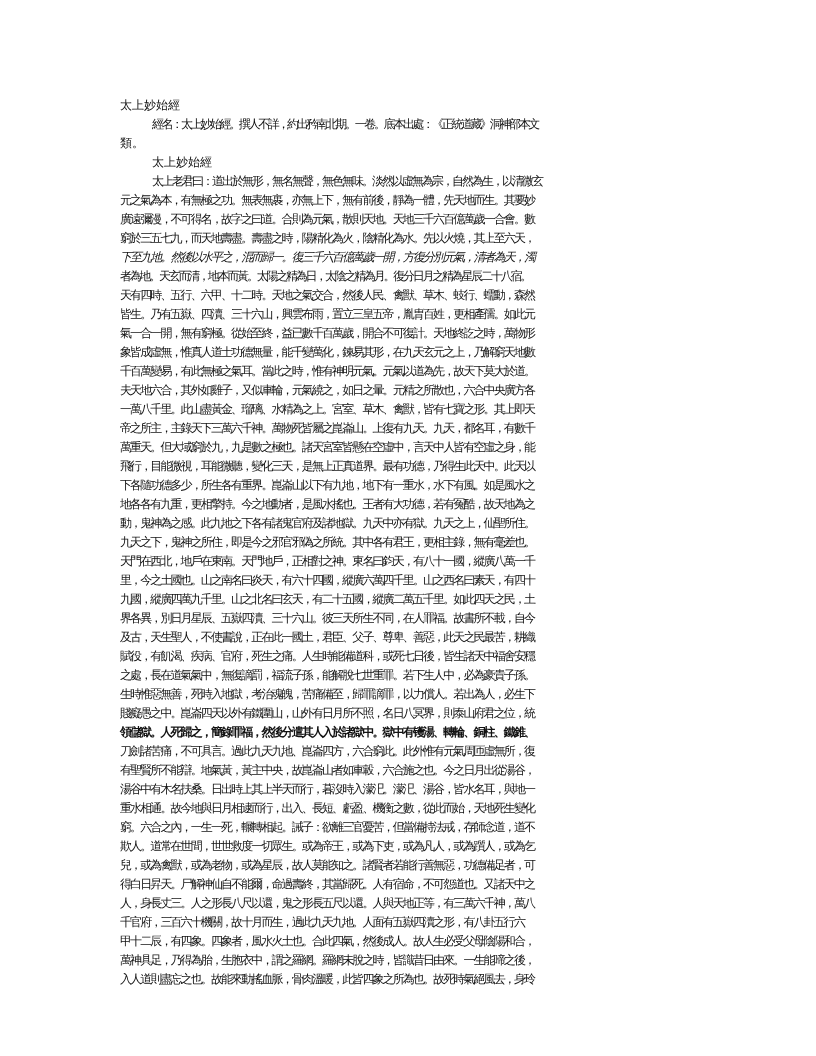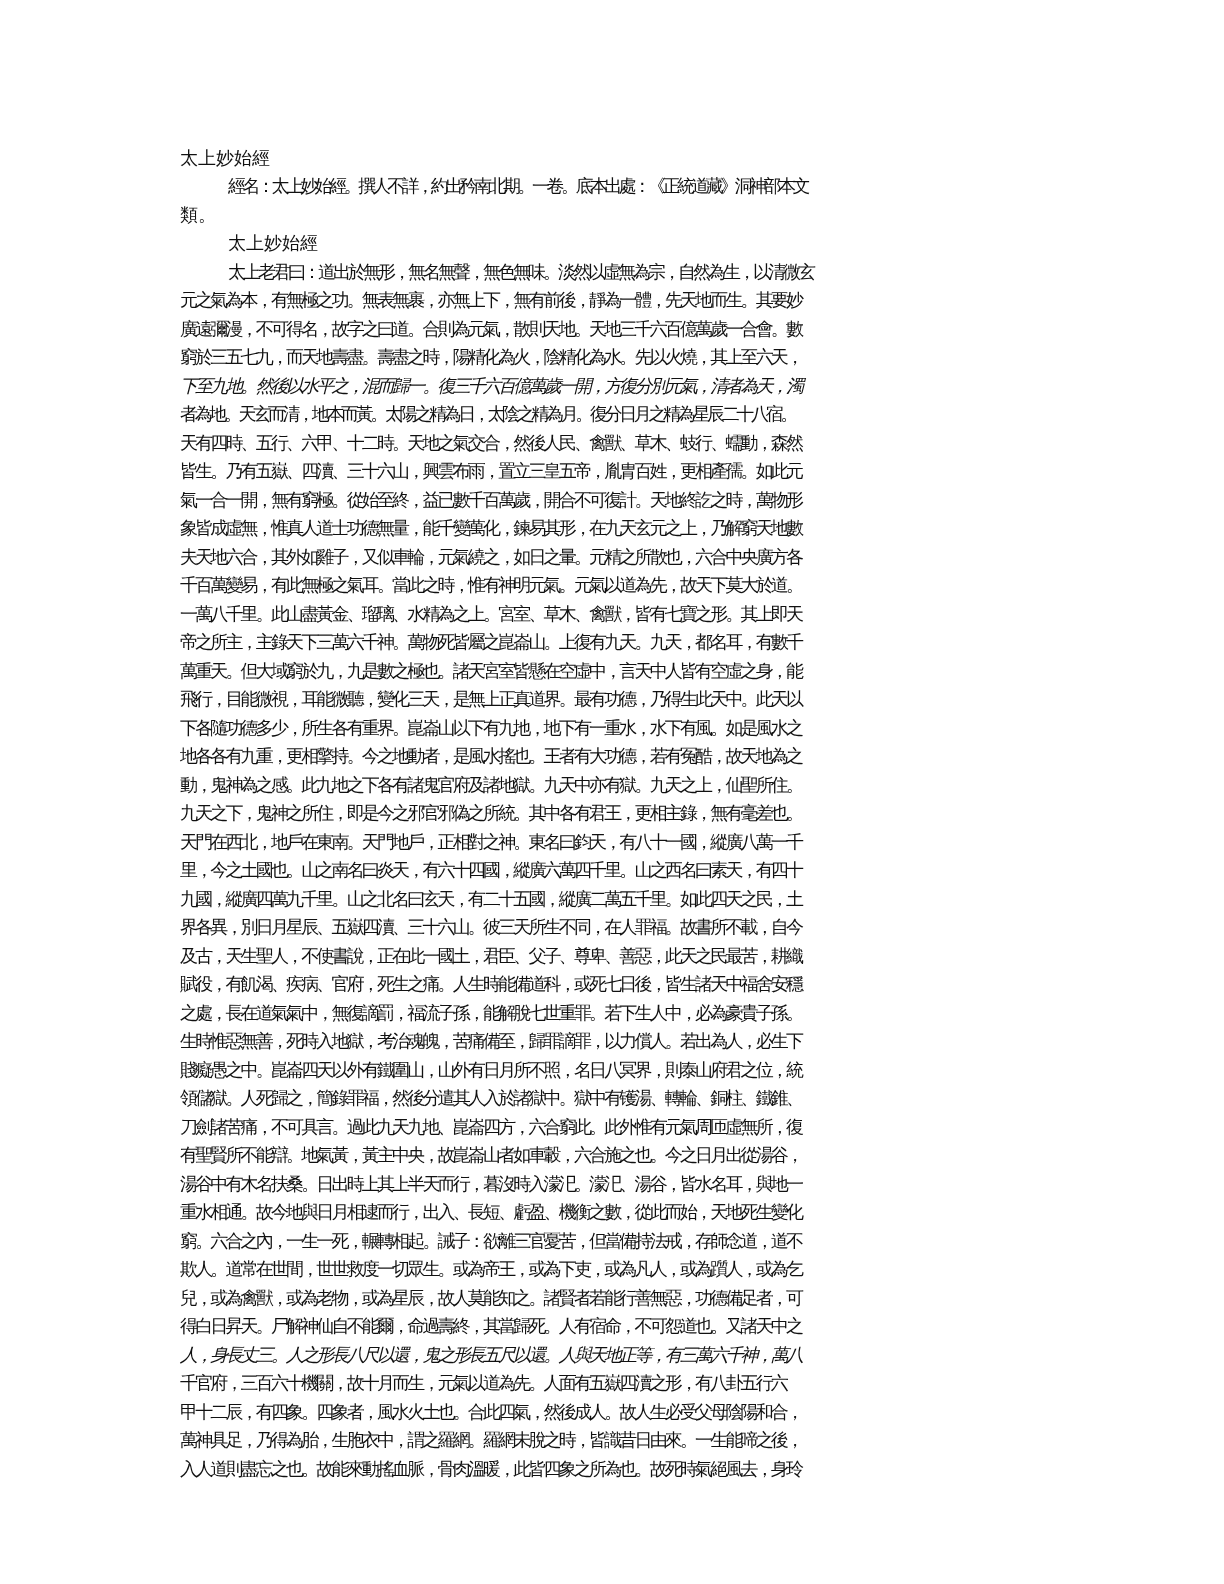--- a/index.html
+++ b/index.html
@@ -35,47 +35,47 @@
       <span class="line indent" style="letter-spacing: -2px;">太上老君曰：道出於無形，無名無聲，無色無味。淡然以虛無為宗，自然為生，以清微玄</span>
       <span class="line" style="letter-spacing: -1.9px;">元之氣為本，有無極之功。無表無裹，亦無上下，無有前後，靜為一體，先天地而生。其要妙</span>
       <span class="line" style="letter-spacing: -1.9px;">廣遠彌漫，不可得名，故字之曰道。合則為元氣，散則天地。天地三千六百億萬歲一合會。數</span>
       <span class="line" style="letter-spacing: -1.9px;">窮於三五七九，而天地壽盡。壽盡之時，陽精化為火，陰精化為水。先以火燒，其上至六天，</span>
       <span class="line" style="letter-spacing: -1.9px; font-style: italic;">下至九地。然後以水平之，混而歸一。復三千六百億萬歲一開，方復分別元氣，清者為天，濁</span>
       <span class="line" style="letter-spacing: -2.24px;">者為地。天玄而清，地本而黃。太陽之精為日，太陰之精為月。復分日月之精為星辰二十八宿。</span>
       <span class="line" style="letter-spacing: -1.9px;">天有四時、五行、六甲、十二時。天地之氣交合，然後人民、禽獸、草木、蚑行、蠕動，森然</span>
       <span class="line" style="letter-spacing: -1.9px;">皆生。乃有五嶽、四瀆、三十六山，興雲布雨，置立三皇五帝，胤胄百姓，更相產孺。如此元</span>
       <span class="line" style="letter-spacing: -1.9px;">氣一合一開，無有窮極。從始至終，益已數千百萬歲，開合不可復計。天地終訖之時，萬物形</span>
       <span class="line" style="letter-spacing: -1.9px;">象皆成虛無，惟真人道士功德無量，能千變萬化，鍊易其形，在九天玄元之上，乃解窮天地數</span>
+      <span class="line" style="letter-spacing: -1.9px;">千百萬變易，有此無極之氣耳。當此之時，惟有神明元氣。元氣以道為先，故天下莫大於道。</span>
       <span class="line" style="letter-spacing: -1.9px;">夫天地六合，其外如雞子，又似車輪，元氣繞之，如日之暈。元精之所散也，六合中央廣方各</span>
-      <span class="line" style="letter-spacing: -1.9px;">千百萬變易，有此無極之氣耳。當此之時，惟有神明元氣。元氣以道為先，故天下莫大於道。</span>
       <span class="line" style="letter-spacing: -1.9px;">一萬八千里。此山盡黃金、瑠璃、水精為之上。宮室、草木、禽獸，皆有七寶之形。其上即天</span>
       <span class="line" style="letter-spacing: -1.9px;">帝之所主，主錄天下三萬六千神。萬物死皆屬之崑崙山。上復有九天。九天，都名耳，有數千</span>
       <span class="line" style="letter-spacing: -1.9px;">萬重天。但大域窮於九，九是數之極也。諸天宮室皆懸在空虛中，言天中人皆有空虛之身，能</span>
       <span class="line" style="letter-spacing: -1.9px;">飛行，目能微視，耳能微聽，變化三天，是無上正真道界。最有功德，乃得生此天中。此天以</span>
       <span class="line" style="letter-spacing: -1.9px;">下各隨功德多少，所生各有重界。崑崙山以下有九地，地下有一重水，水下有風。如是風水之</span>
       <span class="line" style="letter-spacing: -1.9px;">地各各有九重，更相擎持。今之地動者，是風水搖也。王者有大功德，若有冤酷，故天地為之</span>
       <span class="line" style="letter-spacing: -1.9px;">動，鬼神為之感。此九地之下各有諸鬼官府及諸地獄。九天中亦有獄。九天之上，仙聖所住。</span>
       <span class="line" style="letter-spacing: -1.9px;">九天之下，鬼神之所住，即是今之邪官邪偽之所統。其中各有君王，更相主錄，無有毫差也。</span>
       <span class="line" style="letter-spacing: -1.9px;">天門在西北，地戶在東南。天門地戶，正相對之神。東名曰鈞天，有八十一國，縱廣八萬一千</span>
       <span class="line" style="letter-spacing: -1.9px;">里，今之土國也。山之南名曰炎天，有六十四國，縱廣六萬四千里。山之西名曰素天，有四十</span>
       <span class="line" style="letter-spacing: -1.9px;">九國，縱廣四萬九千里。山之北名曰玄天，有二十五國，縱廣二萬五千里。如此四天之民，土</span>
       <span class="line" style="letter-spacing: -1.9px;">界各異，別日月星辰、五嶽四瀆、三十六山。彼三天所生不同，在人罪福。故書所不載，自今</span>
       <span class="line" style="letter-spacing: -1.9px;">及古，天生聖人，不使書說，正在此一國土，君臣、父子、尊卑、善惡，此天之民最苦，耕織</span>
       <span class="line" style="letter-spacing: -1.9px;">賦役，有飢渴、疾病、官府，死生之痛。人生時能備道科，或死七日後，皆生諸天中福舍安穩</span>
       <span class="line" style="letter-spacing: -1.9px;">之處，長在道氣氣中，無復謫罰，福流子孫，能解脫七世重罪。若下生人中，必為豪貴子孫。</span>
       <span class="line" style="letter-spacing: -1.9px;">生時惟惡無善，死時入地獄，考治魂魄，苦痛備至，歸罪謫罪，以力償人。若出為人，必生下</span>
       <span class="line" style="letter-spacing: -1.9px;">賤癡愚之中。崑崙四天以外有鐵圍山，山外有日月所不照，名日八冥界，則泰山府君之位，統</span>
-      <span class="line" style="letter-spacing: -1.9px;">領儲獄。人死歸之，簡錄罪福，然後分遣其人入於諸獄中。獄中有镬湯、轉輪、銅柱、鐵錐、</span>
+      <span class="line" style="letter-spacing: -1.9px; font-weight: bold;">領儲獄。人死歸之，簡錄罪福，然後分遣其人入於諸獄中。獄中有镬湯、轉輪、銅柱、鐵錐、</span>
       <span class="line" style="letter-spacing: -1.9px;">刀劍諸苦痛，不可具言。過此九天九地、崑崙四方，六合窮此。此外惟有元氣周匝虛無所，復</span>
       <span class="line" style="letter-spacing: -1.9px;">有聖賢所不能辯。地氣黃，黃主中央，故崑崙山者如車轂，六合施之也。今之日月出從湯谷，</span>
       <span class="line" style="letter-spacing: -1.9px;">湯谷中有木名扶桑。日出時上其上半天而行，暮沒時入濛汜。濛汜、湯谷，皆水名耳，與地一</span>
       <span class="line" style="letter-spacing: -1.9px;">重水相通。故今地與日月相逮而行，出入、長短、虧盈、機衡之數，從此而始，天地死生變化</span>
       <span class="line" style="letter-spacing: -1.9px;">窮。六合之內，一生一死，輾轉相起。誡子：欲離三官憂苦，但當備持法戒，存師念道，道不</span>
       <span class="line" style="letter-spacing: -1.9px;">欺人。道常在世間，世世救度一切眾生。或為帝王，或為下吏，或為凡人，或為躓人，或為乞</span>
       <span class="line" style="letter-spacing: -1.9px;">兒，或為禽獸，或為老物，或為星辰，故人莫能知之。諸賢者若能行善無惡，功德備足者，可</span>
       <span class="line" style="letter-spacing: -1.9px;">得白日昇天。尸解神仙自不能爾，命過壽終，其當歸死。人有宿命，不可怨道也。又諸天中之</span>
-      <span class="line" style="letter-spacing: -1.9px; font-style: italic;">人，身長丈三。人之形長八尺以還，鬼之形長五尺以還。人與天地正等，有三萬六千神，萬八</span>
-      <span class="line" style="letter-spacing: -1.9px;">千官府，三百六十機關，故十月而生，元氣以道為先。人面有五嶽四瀆之形，有八卦五行六</span>
+      <span class="line" style="letter-spacing: -1.9px;">人，身長丈三。人之形長八尺以還，鬼之形長五尺以還。人與天地正等，有三萬六千神，萬八</span>
+      <span class="line" style="letter-spacing: -1.9px;">千官府，三百六十機關，故十月而生，過此九天九地。人面有五嶽四瀆之形，有八卦五行六</span>
       <span class="line" style="letter-spacing: -1.9px;">甲十二辰，有四象。四象者，風水火土也。合此四氣，然後成人。故人生必受父母陰陽和合，</span>
       <span class="line" style="letter-spacing: -1.9px;">萬神具足，乃得為胎，生胞衣中，謂之羅網。羅網未脫之時，皆識昔日由來。一生能啼之後，</span>
       <span class="line" style="letter-spacing: -1.9px;">入人道則盡忘之也。故能來動搖血脈，骨肉溫暖，此皆四象之所為也。故死時氣絕風去，身玲</span>
     </div>
 </div>
 
 </body></html>

